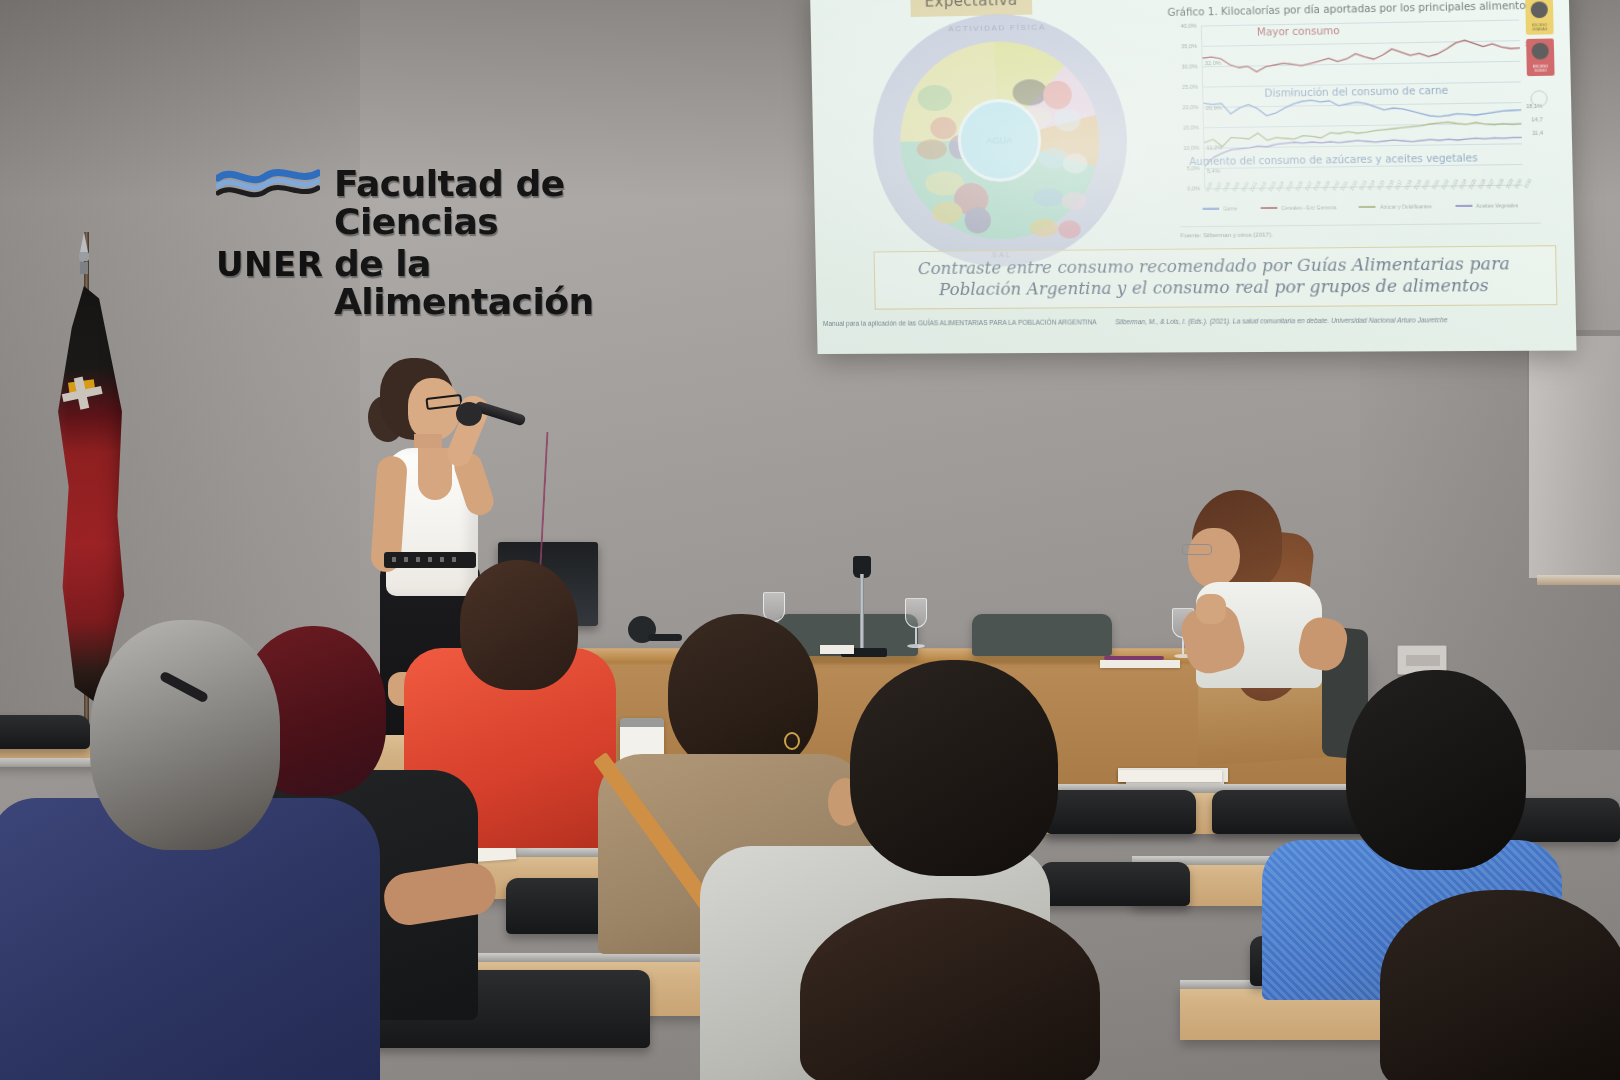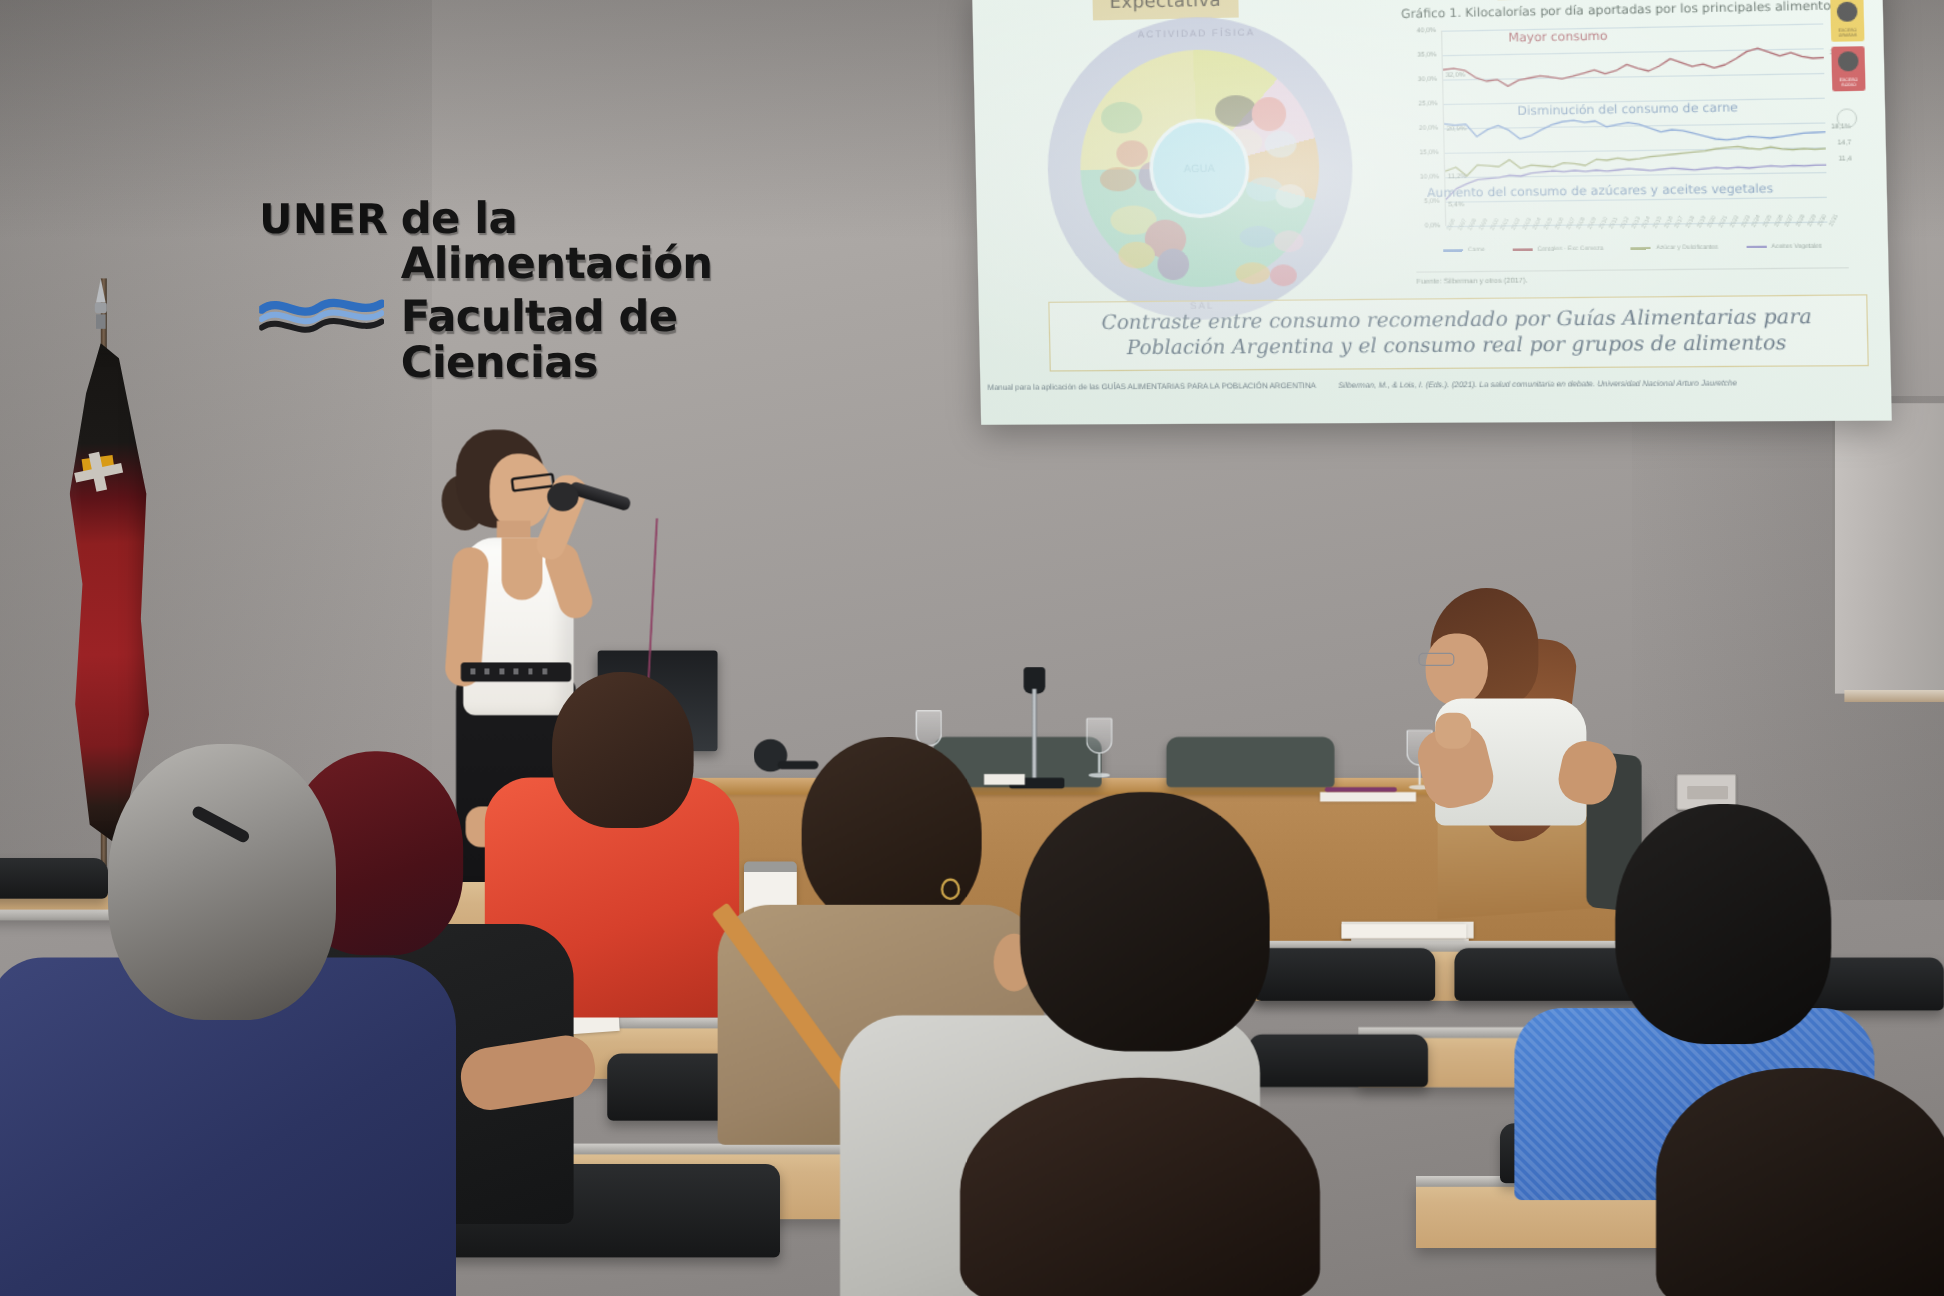--- a/index.html
+++ b/index.html
@@ -492,33 +492,33 @@
 
   <div class="wall"></div>
   <div class="wall-shade-left"></div>
   <div class="wall-shade-top"></div>
   <div class="wall-shade-right"></div>
   <div class="whiteboard"></div>
   <div class="whiteboard-tray"></div>
   <div class="outlet"></div>
 
   <div class="wall-sign">
-    <div class="sign-row" style="margin-top:4px;">
-      <span class="sign-uner">UNER</span>
-      <span class="sign-text">de la Alimentación</span>
-    </div>
     <div class="sign-row">
       <span class="sign-logo">
         <svg viewBox="0 0 104 36" width="104" height="36" aria-hidden="true">
           <path d="M2 14 C18 2, 34 24, 50 12 C66 1, 84 20, 102 9" stroke="#2f6ebf" stroke-width="7" fill="none" stroke-linecap="round"></path>
           <path d="M2 22 C18 10, 34 32, 50 20 C66 9, 84 28, 102 17" stroke="#7fa9dd" stroke-width="5" fill="none" stroke-linecap="round"></path>
           <path d="M2 29 C18 18, 34 39, 50 27 C66 16, 84 35, 102 24" stroke="#1e1e20" stroke-width="5" fill="none" stroke-linecap="round"></path>
         </svg>
       </span>
       <span class="sign-text">Facultad de Ciencias</span>
+    </div>
+    <div class="sign-row" style="margin-top:4px;">
+      <span class="sign-uner">UNER</span>
+      <span class="sign-text">de la Alimentación</span>
     </div>
   </div>
 
   <div class="flag-pole"></div>
   <div class="flag-finial">
     <svg viewBox="0 0 22 44" width="22" height="44" aria-hidden="true">
       <path d="M11 0 L15 20 L7 20 Z" fill="#b9bcc0"></path>
       <rect x="6" y="20" width="10" height="9" rx="2" fill="#9a9da1"></rect>
       <rect x="7" y="30" width="8" height="12" fill="#7d8084"></rect>
     </svg>

